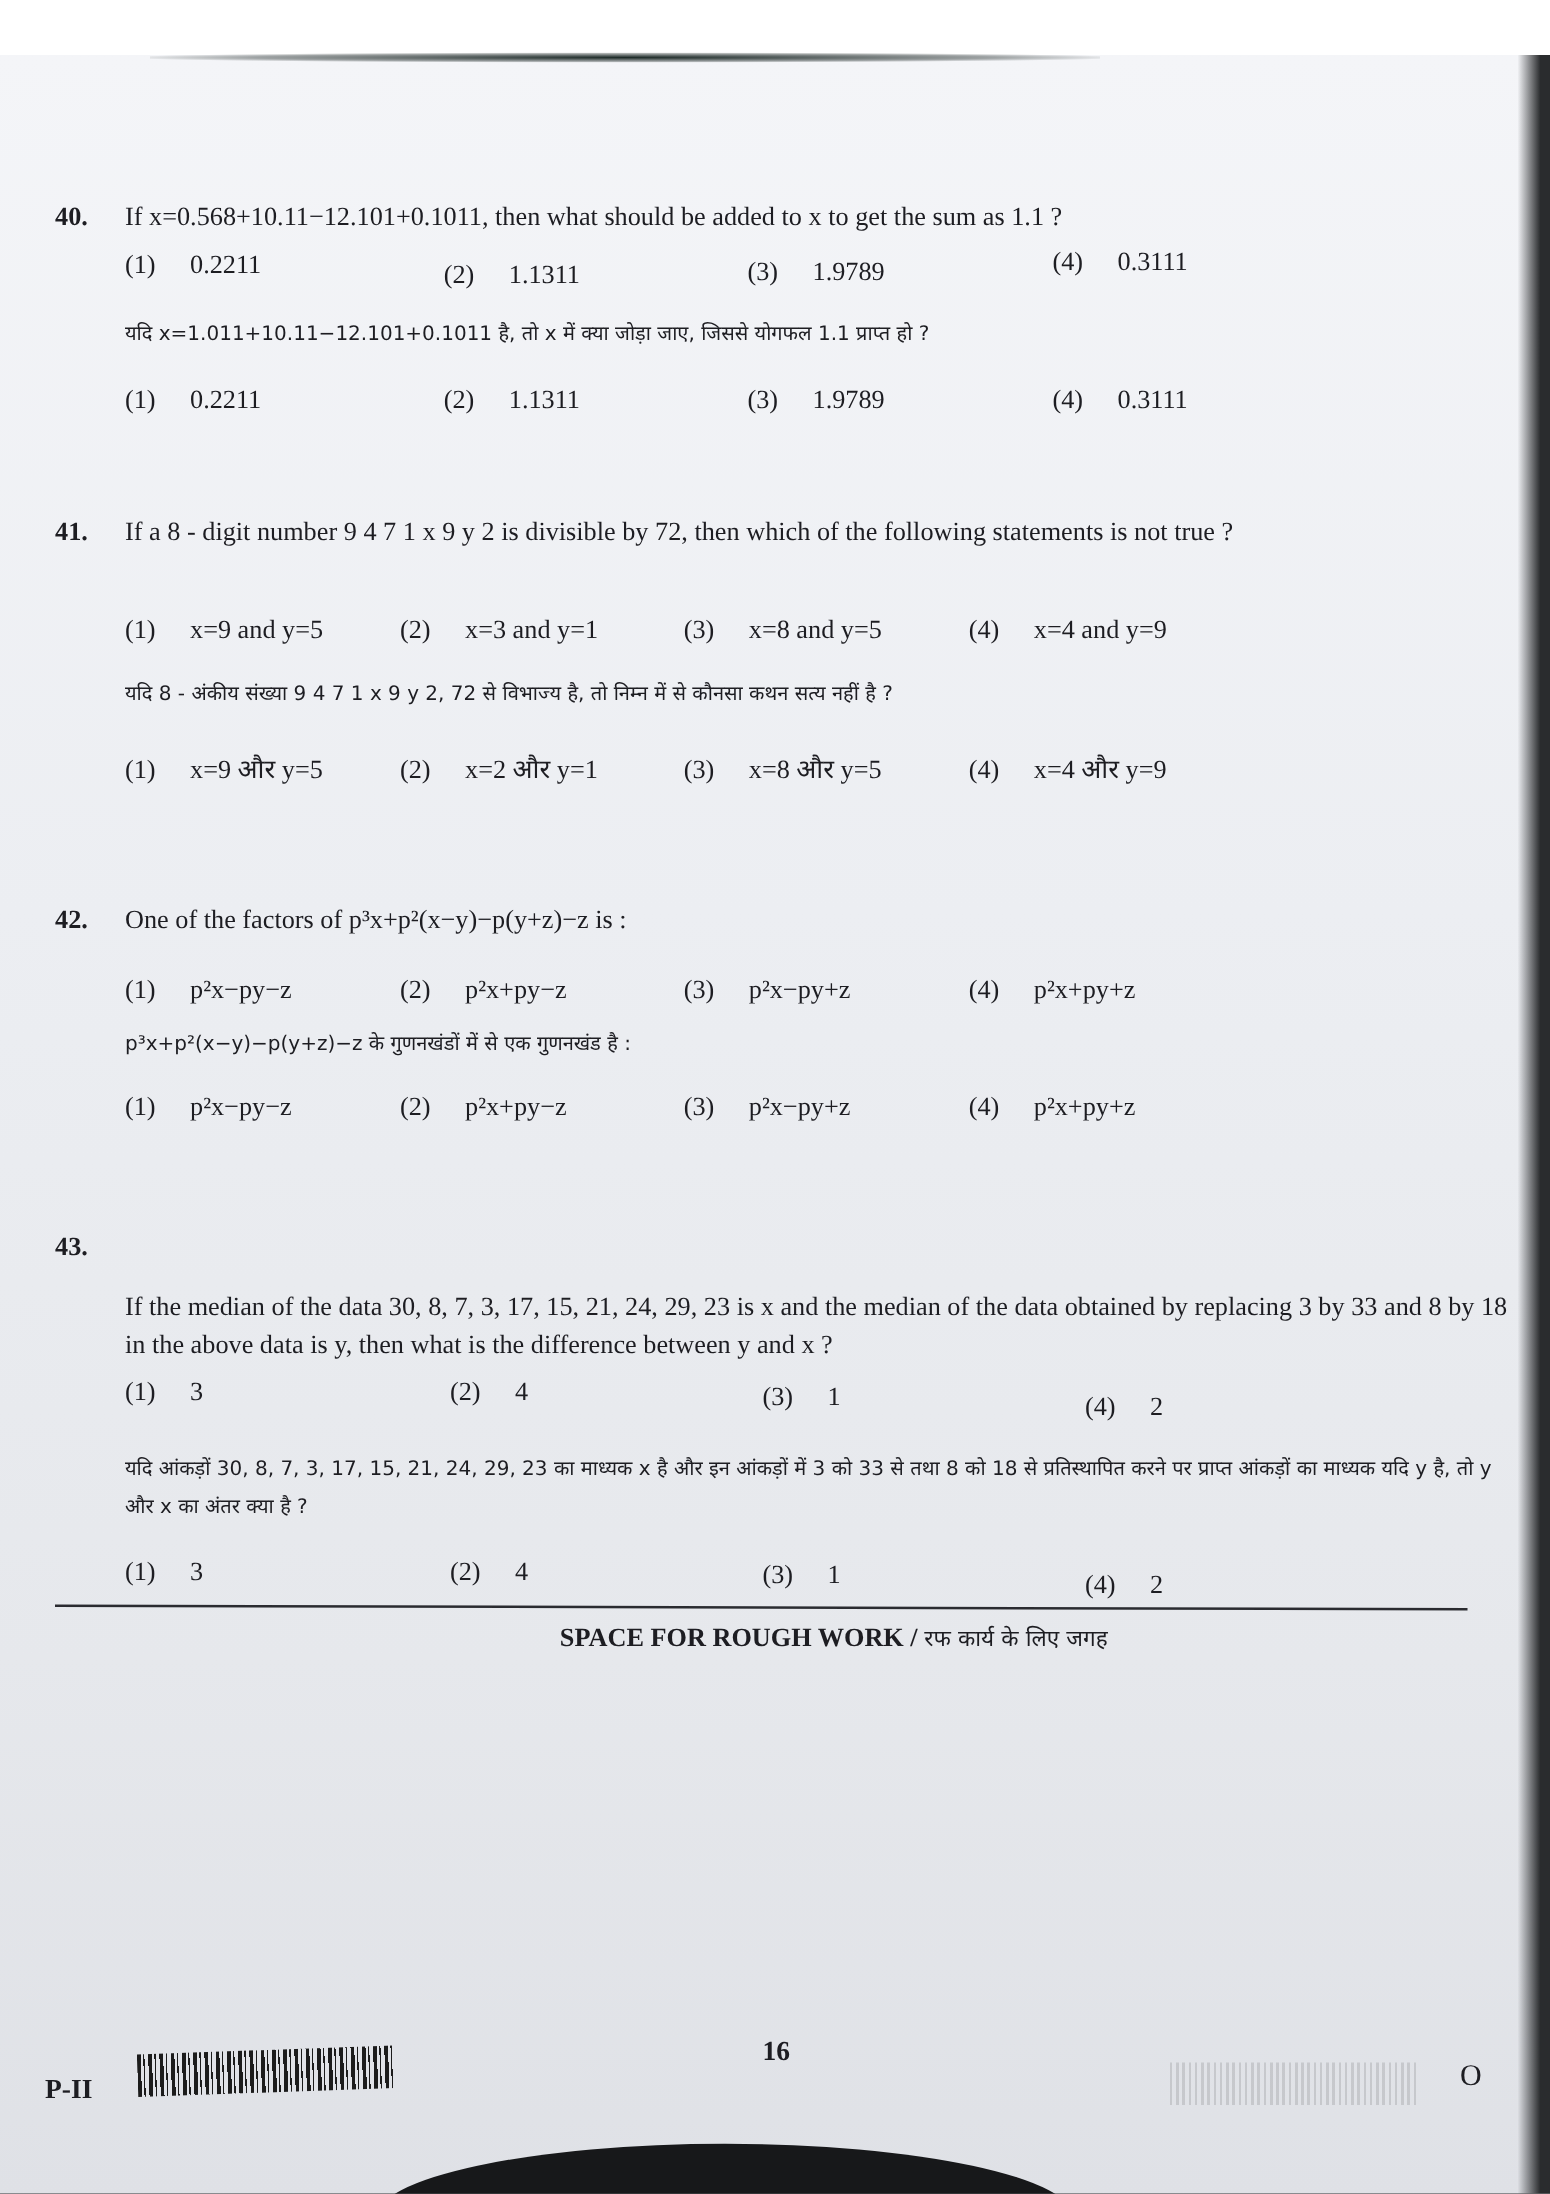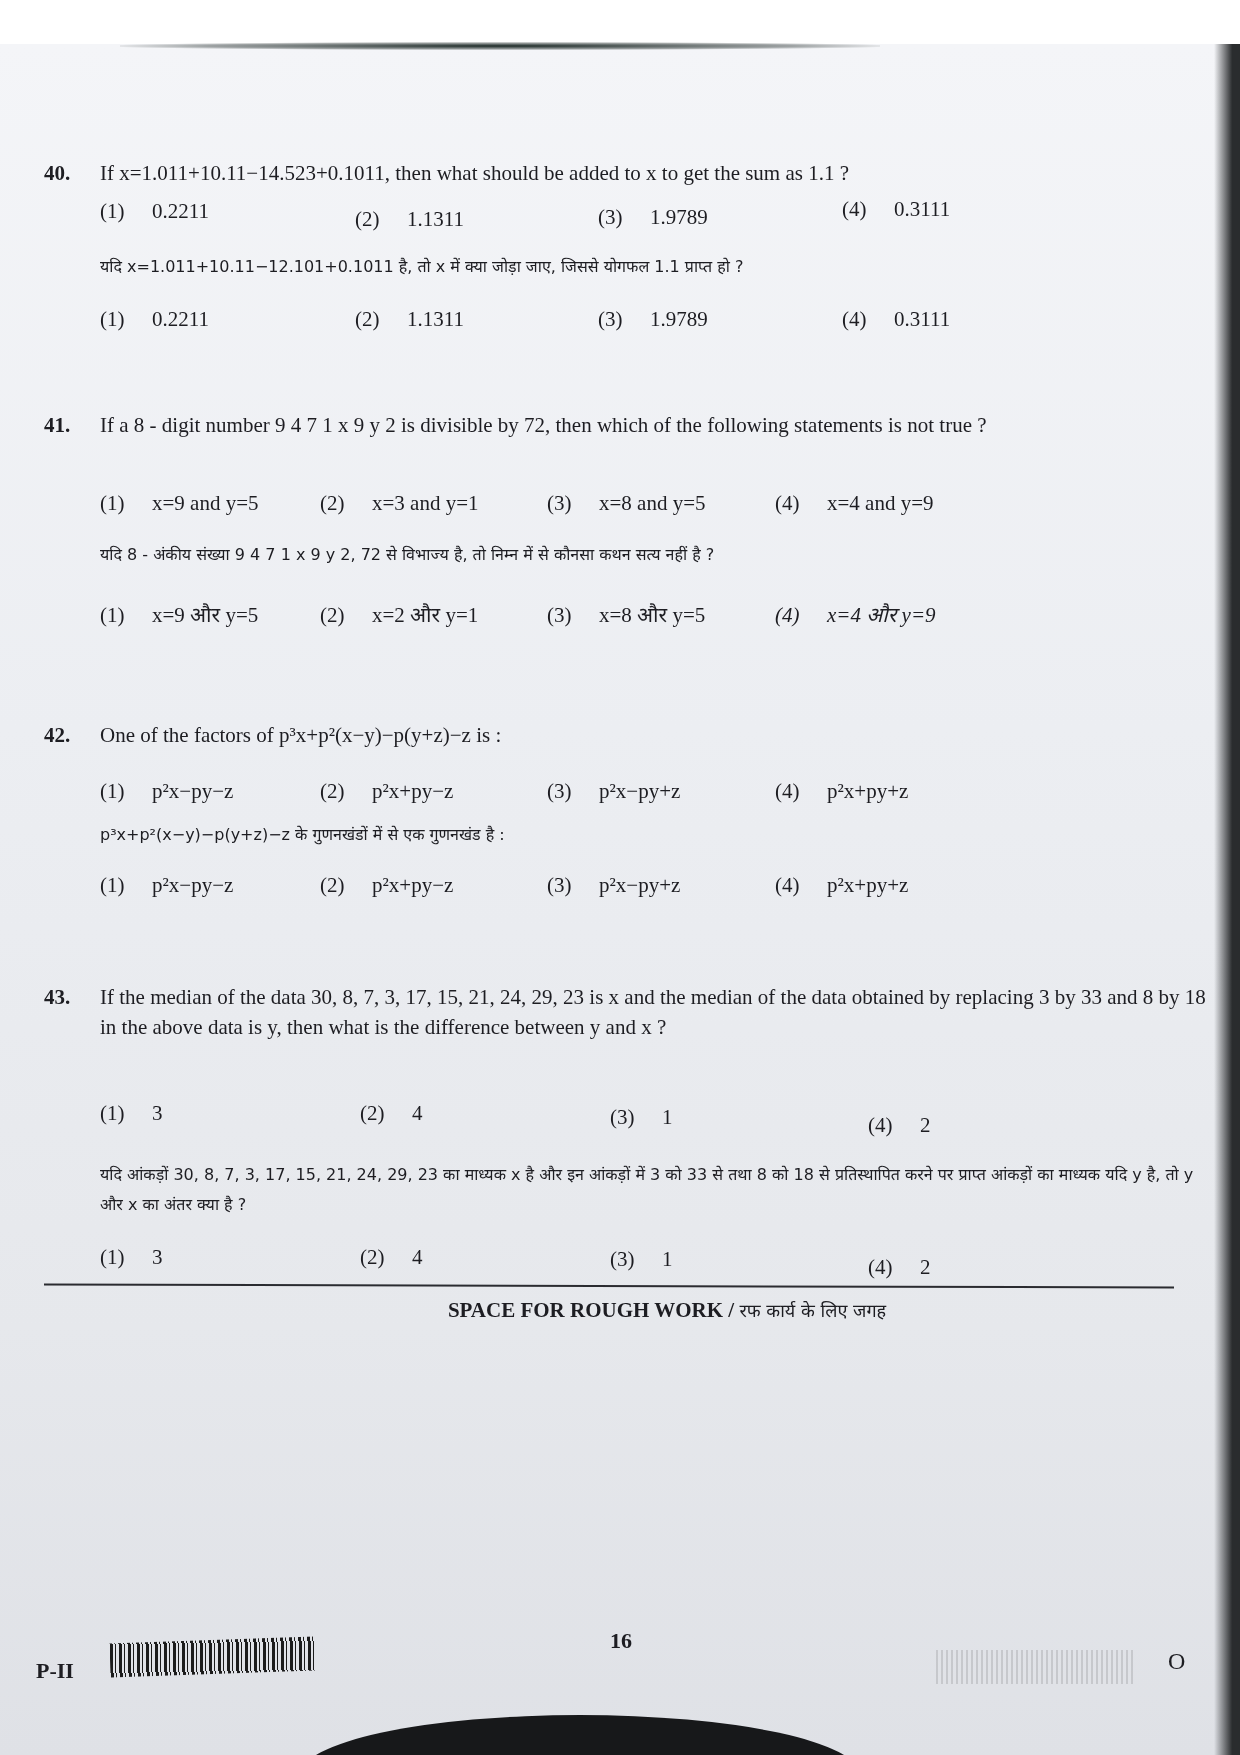--- a/index.html
+++ b/index.html
@@ -59,21 +59,21 @@
 </head>
 <body>
 
 <div class="top-shadow"></div>
 <div class="page"></div>
 <div class="top-edge"></div>
 <div class="corner-right"></div>
 
 <div class="q" style="top:158px;">
   <span class="qnum">40.</span>
-  <span class="qtext">If x=1.011+10.11−14.523+0.1011, then what should be added to x to get the sum as 1.1 ?</span>
+  <span class="qtext">If x=0.568+10.11−12.101+0.1011, then what should be added to x to get the sum as 1.1 ?</span>
 </div>
 <div class="q" style="top:200px;">
   <div class="opts" style="top:0;">
     <span class="opt" style="left:0;top:-4px;"><span class="n">(1)</span><span>0.2211</span></span>
     <span class="opt" style="left:255px;top:4px;"><span class="n">(2)</span><span>1.1311</span></span>
     <span class="opt" style="left:498px;top:2px;"><span class="n">(3)</span><span>1.9789</span></span>
     <span class="opt" style="left:742px;top:-6px;"><span class="n">(4)</span><span>0.3111</span></span>
   </div>
 </div>
 <div class="q" style="top:252px;">
@@ -101,21 +101,21 @@
   </div>
 </div>
 <div class="q" style="top:540px;">
   <span class="hindi" style="left:56px;top:0;">यदि 8 - अंकीय संख्या 9 4 7 1 x 9 y 2, 72 से विभाज्य है, तो निम्न में से कौनसा कथन सत्य नहीं है ?</span>
 </div>
 <div class="q" style="top:600px;">
   <div class="opts" style="top:0;">
     <span class="opt" style="left:0;"><span class="n">(1)</span><span>x=9 और y=5</span></span>
     <span class="opt" style="left:220px;"><span class="n">(2)</span><span>x=2 और y=1</span></span>
     <span class="opt" style="left:447px;"><span class="n">(3)</span><span>x=8 और y=5</span></span>
-    <span class="opt" style="left:675px;font-style:italic;"><span class="n">(4)</span><span>x=4 और y=9</span></span>
+    <span class="opt" style="left:675px;"><span class="n">(4)</span><span>x=4 और y=9</span></span>
   </div>
 </div>
 
 <div class="q" style="top:720px;">
   <span class="qnum">42.</span>
   <span class="qtext">One of the factors of p³x+p²(x−y)−p(y+z)−z is :</span>
 </div>
 <div class="q" style="top:776px;">
   <div class="opts" style="top:0;">
     <span class="opt" style="left:0;"><span class="n">(1)</span><span>p²x−py−z</span></span>
@@ -131,21 +131,21 @@
   <div class="opts" style="top:0;">
     <span class="opt" style="left:0;"><span class="n">(1)</span><span>p²x−py−z</span></span>
     <span class="opt" style="left:220px;"><span class="n">(2)</span><span>p²x+py−z</span></span>
     <span class="opt" style="left:447px;"><span class="n">(3)</span><span>p²x−py+z</span></span>
     <span class="opt" style="left:675px;"><span class="n">(4)</span><span>p²x+py+z</span></span>
   </div>
 </div>
 
 <div class="q" style="top:982px;">
   <span class="qnum">43.</span>
-  <span class="qtext" style="width:1110px;">If the median of the data 30, 8, 7, 3, 17, 15, 21, 24, 29, 23 is x and the median of the data obtained by replacing 3 by 33 and 8 by 18 in the above data is y, then what is the difference between y and x ?</span>
+  <span class="qtext" style="width:1110px;margin-top:48px;">If the median of the data 30, 8, 7, 3, 17, 15, 21, 24, 29, 23 is x and the median of the data obtained by replacing 3 by 33 and 8 by 18 in the above data is y, then what is the difference between y and x ?</span>
 </div>
 <div class="q" style="top:1098px;">
   <div class="opts" style="top:0;">
     <span class="opt" style="left:0;"><span class="n">(1)</span><span>3</span></span>
     <span class="opt" style="left:260px;"><span class="n">(2)</span><span>4</span></span>
     <span class="opt" style="left:510px;top:4px;"><span class="n">(3)</span><span>1</span></span>
     <span class="opt" style="left:768px;top:12px;"><span class="n">(4)</span><span>2</span></span>
   </div>
 </div>
 <div class="q" style="top:1160px;">

